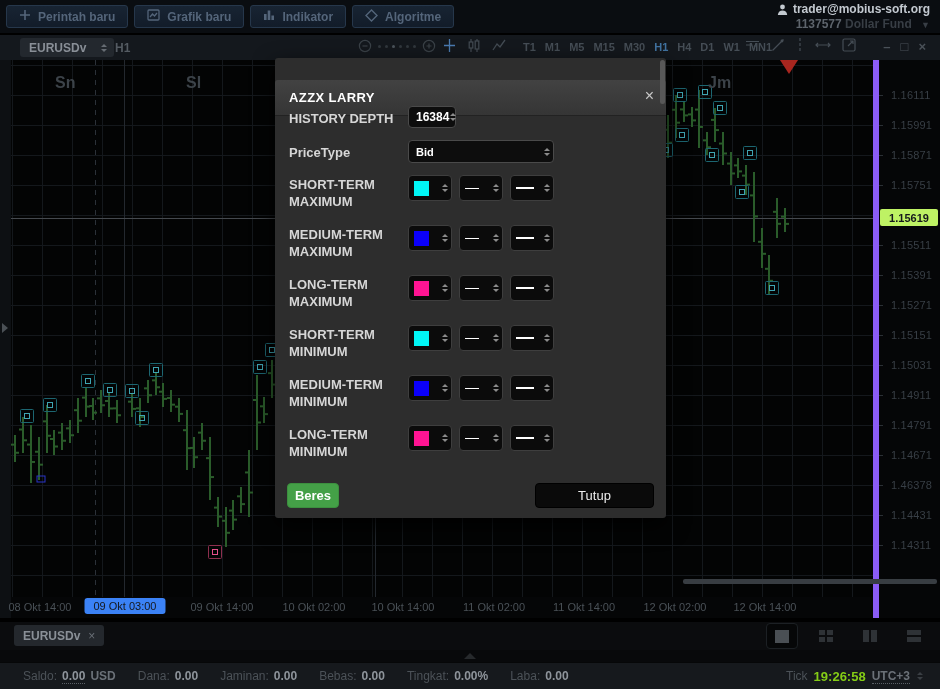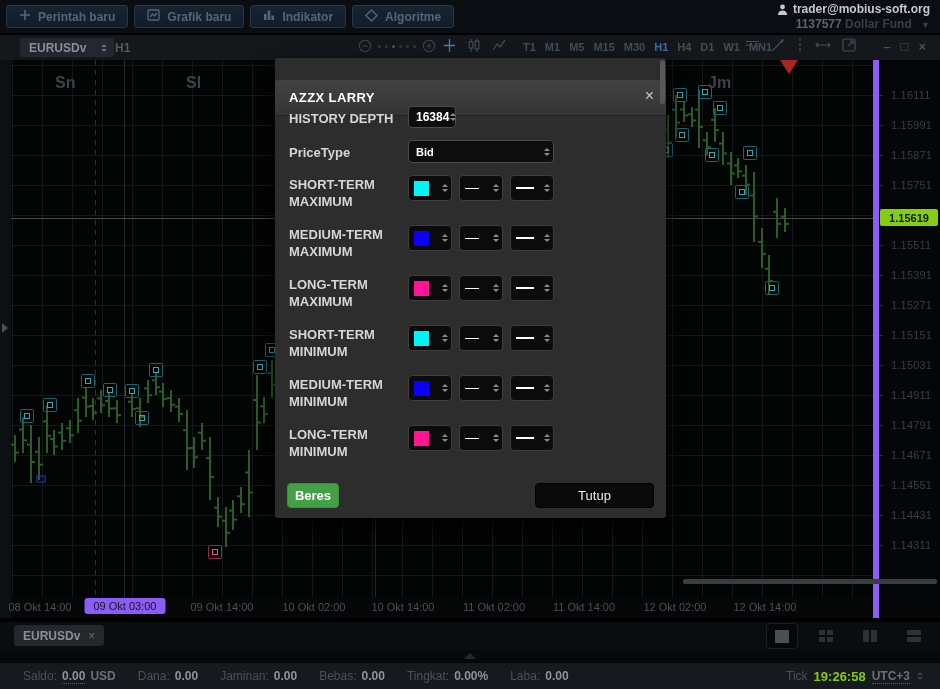--- a/index.html
+++ b/index.html
@@ -36,25 +36,25 @@
   .frame-left{position:absolute;left:0;top:0;width:11px;height:558px;background:#0d1013;}
   .scroll-arrow{position:absolute;left:2px;top:263px;width:0;height:0;border-top:5px solid transparent;border-bottom:5px solid transparent;border-left:6px solid #4a5055;}
   .plot{position:absolute;left:11px;top:0;width:862px;height:537px;background:#030404;
     background-image:linear-gradient(to right,#14181c 1px,transparent 1px),linear-gradient(to bottom,#14181c 1px,transparent 1px);
     background-size:30px 30px;background-position:1px 5px;overflow:hidden;}
   .plot svg{position:absolute;left:0;top:0;}
   .day-label{position:absolute;top:14px;color:#3c4349;font-size:16px;font-weight:bold;}
   .price-axis{position:absolute;left:873px;top:0;width:67px;height:558px;background:#050607;border-left:6px solid #8b5cf6;box-sizing:border-box;}
   .p-label{position:absolute;left:12px;color:#383f46;font-size:11px;transform:translateY(-6px);letter-spacing:.2px;}
   .p-tick{position:absolute;left:0;width:4px;height:1px;background:#2a2f34;}
-  .price-tag{position:absolute;left:1px;width:58px;height:17px;background:#84cc16;border-radius:2px;color:#15181c;
+  .price-tag{position:absolute;left:1px;width:58px;height:17px;background:#bef264;border-radius:2px;color:#15181c;
     font-size:11px;font-weight:bold;display:flex;align-items:center;justify-content:center;transform:translateY(-9px);}
   .time-axis{position:absolute;left:11px;top:537px;width:862px;height:21px;}
   .t-label{position:absolute;top:4px;transform:translateX(-50%);color:#4a5157;font-size:11px;white-space:nowrap;}
-  .t-label.active{background:#8b5cf6;color:#15181c;border-radius:3px;padding:2px 9px;top:1px;}
+  .t-label.active{background:#3b82f6;color:#15181c;border-radius:3px;padding:2px 9px;top:1px;}
   .hscroll{position:absolute;left:683px;top:519px;width:254px;height:5px;background:#383d42;border-radius:2px;}
   
   .modal{position:absolute;left:275px;top:58px;width:391px;height:460px;background:#2d2d2d;border-radius:3px;
     box-shadow:0 8px 22px rgba(0,0,0,.85);z-index:50;}
   .modal-head{position:absolute;left:0;top:0;width:100%;height:36px;background:linear-gradient(#424242,#353535);
     border-bottom:1px solid #222;border-radius:3px 3px 0 0;box-sizing:border-box;margin-top:22px;}
   .modal-title{position:absolute;left:14px;top:10px;color:#fff;font-size:13px;font-weight:bold;letter-spacing:.4px;}
   .modal-close{position:absolute;right:12px;top:8px;color:#c9c9c9;font-size:16px;line-height:16px;cursor:default;}
   .modal-scroll{position:absolute;right:1px;top:2px;width:5px;height:44px;background:#585858;border-radius:3px;}
   .dlabel{position:absolute;left:14px;color:#d6d6d6;font-size:13px;font-weight:600;line-height:17px;width:112px;}
@@ -459,21 +459,21 @@
       <div class="p-label" style="top: 275px;">1.15151</div>
       <i class="p-tick" style="top: 305px;"></i>
       <div class="p-label" style="top: 305px;">1.15031</div>
       <i class="p-tick" style="top: 335px;"></i>
       <div class="p-label" style="top: 335px;">1.14911</div>
       <i class="p-tick" style="top: 365px;"></i>
       <div class="p-label" style="top: 365px;">1.14791</div>
       <i class="p-tick" style="top: 395px;"></i>
       <div class="p-label" style="top: 395px;">1.14671</div>
       <i class="p-tick" style="top: 425px;"></i>
-      <div class="p-label" style="top: 425px;">1.14551</div>
+      <div class="p-label" style="top: 425px;">1.46378</div>
       <i class="p-tick" style="top: 455px;"></i>
       <div class="p-label" style="top: 455px;">1.14431</div>
       <i class="p-tick" style="top: 485px;"></i>
       <div class="p-label" style="top: 485px;">1.14311</div>
       <div class="price-tag" style="top: 158px;">1.15619</div>
     </div>
   <div class="time-axis" id="time-axis">
       <div class="t-label" style="left: 29px;">08 Okt 14:00</div>
       <div class="t-label active" style="left: 114px;">09 Okt 03:00</div>
       <div class="t-label" style="left: 211px;">09 Okt 14:00</div>

